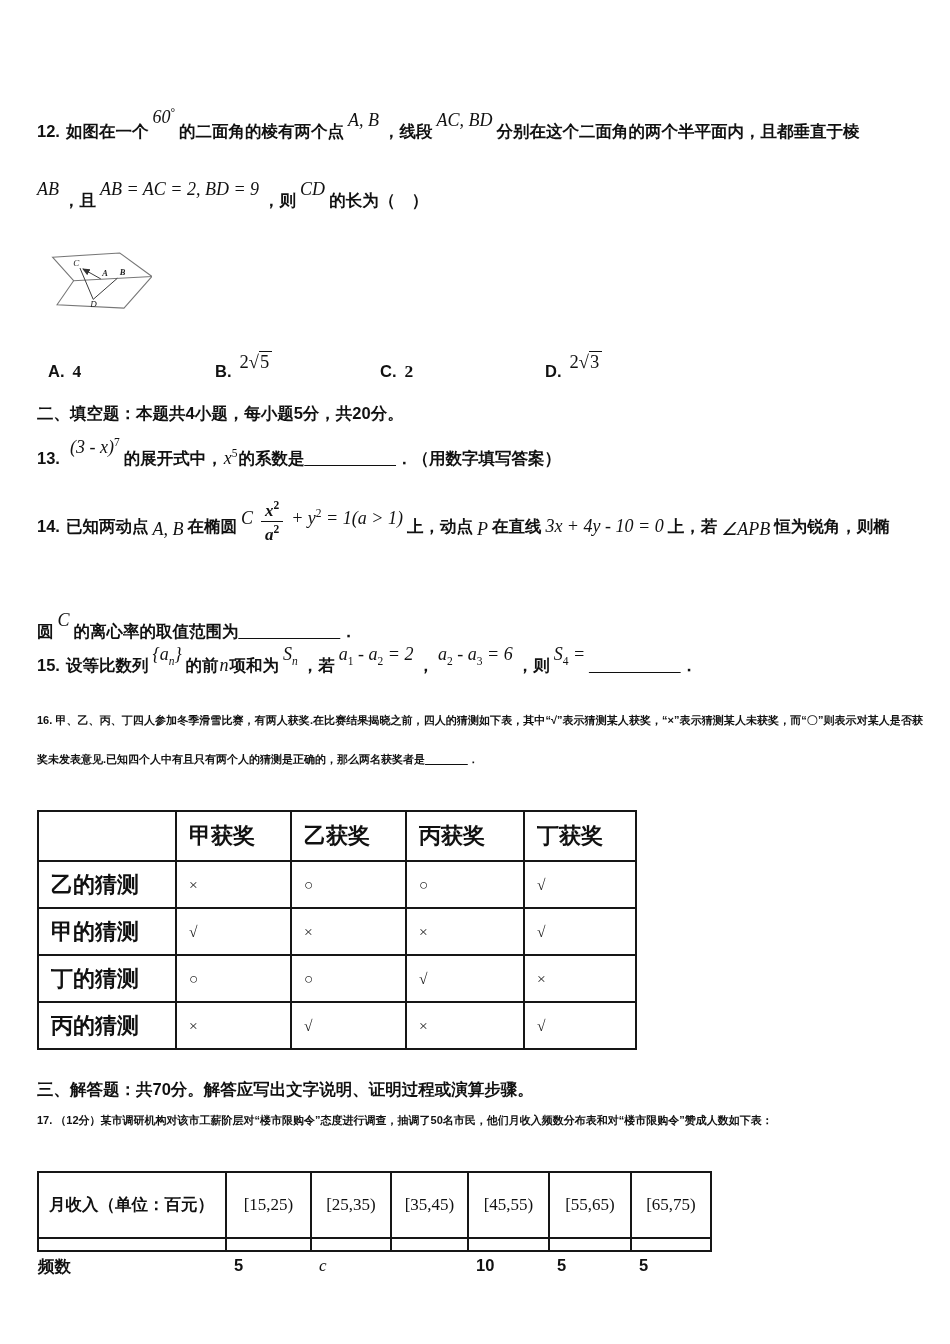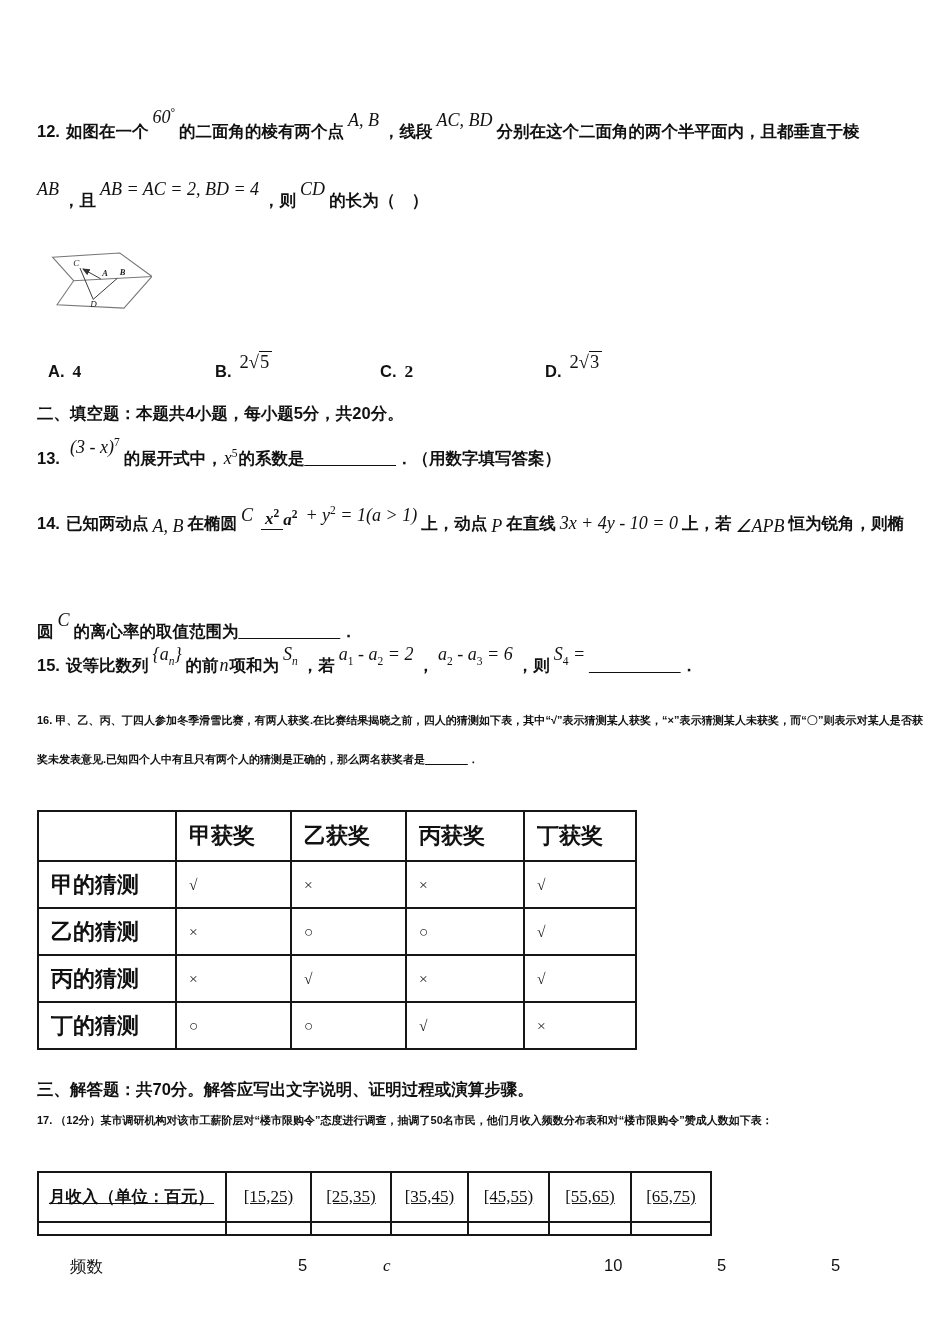--- a/index.html
+++ b/index.html
@@ -14,64 +14,64 @@
           font-size:18px; margin:8px 4px; }
   .up   { position:relative; top:-11px; }
   .up2  { position:relative; top:-14px; }
   .mid  { position:relative; top:-8px; }
   .low  { position:relative; top:3px; }
   sup { font-size:11.5px; font-style:normal; vertical-align:super; }
   sub { font-size:11.5px; font-style:normal; vertical-align:sub; }
   sub.it { font-style:italic; }
   .blank { font-weight:bold; letter-spacing:1px;text-decoration:underline; }
   
-  .frac { display:inline-flex; flex-direction:row; text-align:center; vertical-align:middle;
+  .frac { display:inline-flex; flex-direction:column; text-align:center; vertical-align:middle;
           position:relative; top:-6px; margin:0 4px; font-family:"Liberation Serif",serif;
           font-style:italic; font-size:17px; line-height:1.15; }
   .fnum { border-bottom:1.4px solid #111; padding:0 4px 1px; }
   .fden { padding-top:1px; }
   
   .opt { position:absolute; top:0; white-space:nowrap; }
   .optval { font-family:"Liberation Serif",serif; font-size:17.5px; font-weight:bold; margin-left:8px; }
   .rad { font-family:"Liberation Serif",serif; font-weight:normal; font-size:18.5px;
          position:relative; top:-9px; margin-left:8px; font-style:normal; }
   .radicand { border-top:1.6px solid #111; padding:0 3px 0 1px; }
   
   table.t16 { position:absolute; left:37px; top:810px; border-collapse:collapse; table-layout:fixed; }
   .t16 td { border:2px solid #161616; padding-left:12px; vertical-align:middle; }
   .t16 tr { height:47px; }
   .t16 tr.hdr { height:50px; }
   .t16 .th { font-size:22px; font-weight:bold; }
   .t16 .mark { font-family:"Liberation Serif",serif; font-size:15.5px; font-weight:normal; color:#222; }
   
   table.t17 { position:absolute; left:37px; top:1171px; border-collapse:collapse; table-layout:fixed; }
   .t17 td { border:2px solid #161616; vertical-align:middle; }
-  .t17 tr.r1 { height:50px;text-decoration:underline; }
+  .t17 tr.r1 { height:66px; }
   .t17 tr.rsp { height:13px; }
   .t17 .ih { font-size:16.5px; font-weight:bold; padding-left:10px; }
   .t17 .iv { font-family:"Liberation Serif",serif; font-size:17px; font-weight:normal; text-align:center; }
   .freqrow { position:absolute; left:37px; top:1256px; display:flex; }
   .fc { font-size:16.5px; padding-left:9px; overflow:hidden; }
   .fc.first { padding-left:1px; }
-  .fc.b { font-weight:normal;margin-left:32px; }
+  .fc.b { font-weight:bold; }
   .fc.cvar { font-family:"Liberation Serif",serif; font-style:italic; font-size:17px; font-weight:normal; }
   
   .diag { position:absolute; left:48px; top:248px; width:104px; height:72px; }
 </style>
 </head>
 <body>
 
 <div class="page">
 
   <div class="line" style="top:113px">
     <span class="no">12.</span><span>如图在一个</span><span class="math up2"><span>60</span><sup>°</sup></span><span>的二面角的棱有两个点</span><span class="math up">A, B</span><span>，线段</span><span class="math up">AC, BD</span><span>分别在这个二面角的两个半平面内，且都垂直于棱</span>
   </div>
 
   <div class="line" style="top:187px">
-    <span class="math up" style="margin-left:0">AB</span><span>，且</span><span class="math up">AB = AC = 2, BD = 4</span><span>，则</span><span class="math up">CD</span><span>的长为（　）</span>
+    <span class="math up" style="margin-left:0">AB</span><span>，且</span><span class="math up">AB = AC = 2, BD = 9</span><span>，则</span><span class="math up">CD</span><span>的长为（　）</span>
   </div>
 
   <svg class="diag" viewBox="0 0 345 234">
     <defs>
       <marker id="arr" markerWidth="9" markerHeight="8" refX="7" refY="3.5" orient="auto">
         <path d="M0,0 L8,3.5 L0,7 Z" fill="#333"></path>
       </marker>
     </defs>
     <path d="M15,28 L238,14 L345,92 L85,106 Z" fill="none" stroke="#777" stroke-width="3.5"></path>
     <path d="M85,106 L30,186 L252,197 L345,92" fill="none" stroke="#777" stroke-width="3.5"></path>
@@ -126,46 +126,46 @@
     </colgroup>
     <tbody>
         <tr class="hdr">
       <td class="th"></td>
       <td class="th">甲获奖</td>
       <td class="th">乙获奖</td>
       <td class="th">丙获奖</td>
       <td class="th">丁获奖</td>
     </tr>
     <tr>
+      <td class="th">乙的猜测</td>
+      <td class="mark">×</td>
+      <td class="mark">○</td>
+      <td class="mark">○</td>
+      <td class="mark">√</td>
+    </tr>
+    <tr>
       <td class="th">甲的猜测</td>
       <td class="mark">√</td>
       <td class="mark">×</td>
       <td class="mark">×</td>
       <td class="mark">√</td>
     </tr>
     <tr>
-      <td class="th">乙的猜测</td>
-      <td class="mark">×</td>
-      <td class="mark">○</td>
-      <td class="mark">○</td>
-      <td class="mark">√</td>
+      <td class="th">丁的猜测</td>
+      <td class="mark">○</td>
+      <td class="mark">○</td>
+      <td class="mark">√</td>
+      <td class="mark">×</td>
     </tr>
     <tr>
       <td class="th">丙的猜测</td>
       <td class="mark">×</td>
       <td class="mark">√</td>
       <td class="mark">×</td>
       <td class="mark">√</td>
-    </tr>
-    <tr>
-      <td class="th">丁的猜测</td>
-      <td class="mark">○</td>
-      <td class="mark">○</td>
-      <td class="mark">√</td>
-      <td class="mark">×</td>
     </tr>
   </tbody>
     </table>
 
   <div class="line" style="top:1076px">三、解答题：共70分。解答应写出文字说明、证明过程或演算步骤。</div>
 
   <div class="para" style="top:1101px">
     <span>17. （12分）某市调研机构对该市工薪阶层对“楼市限购令”态度进行调查，抽调了50名市民，他们月收入频数分布表和对“楼市限购令”赞成人数如下表：</span>
   </div>
 

